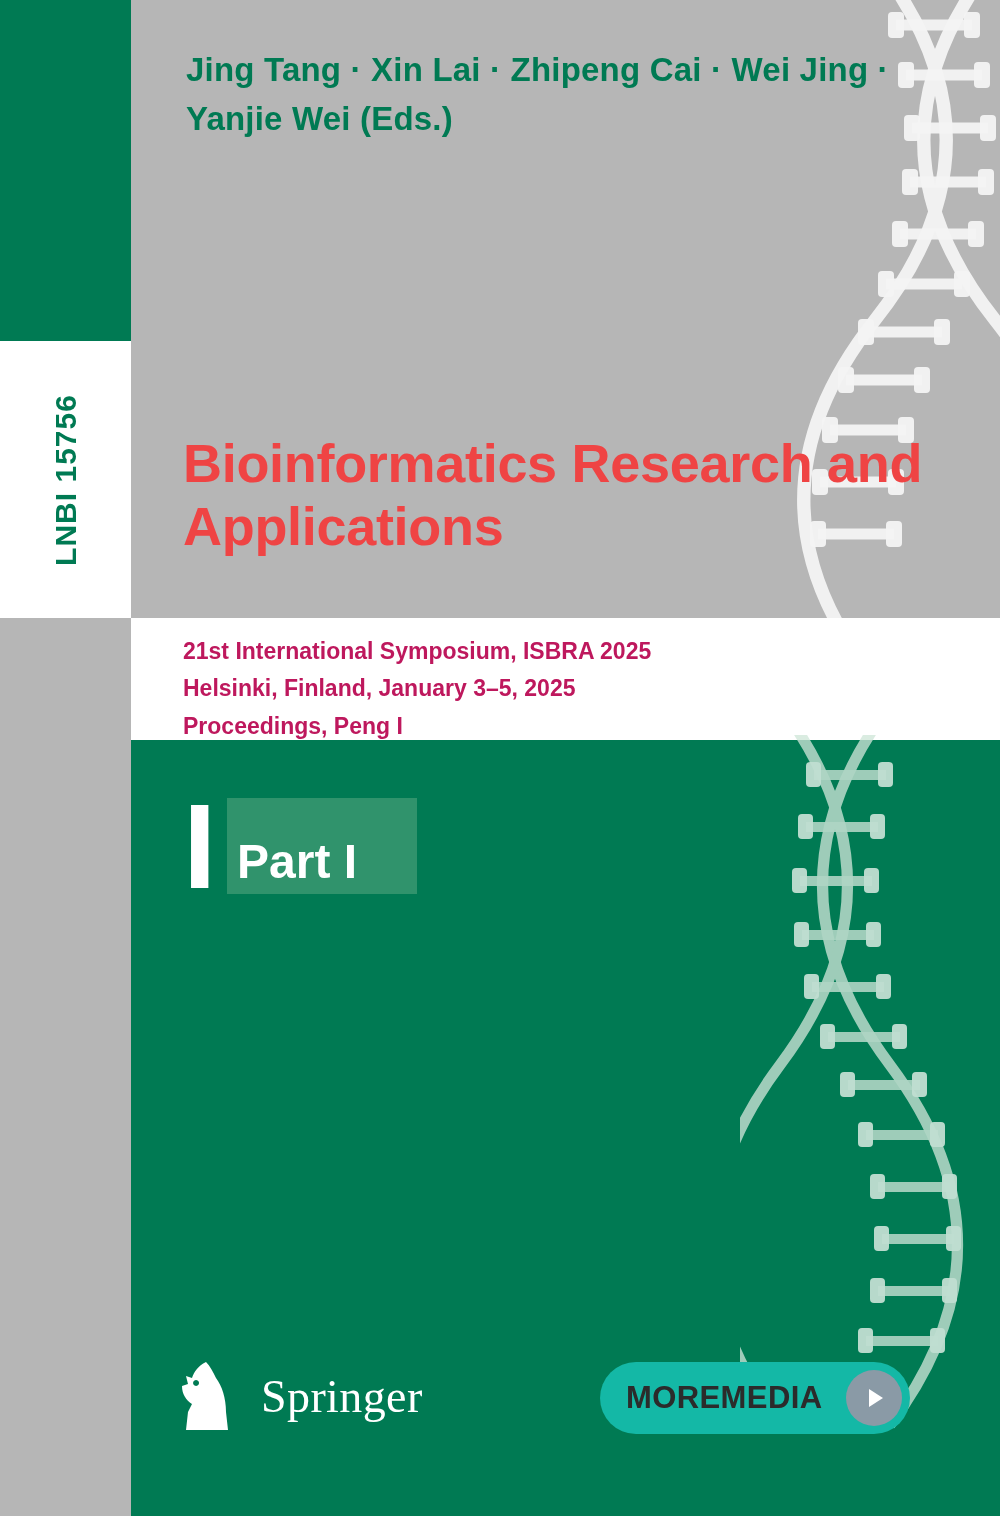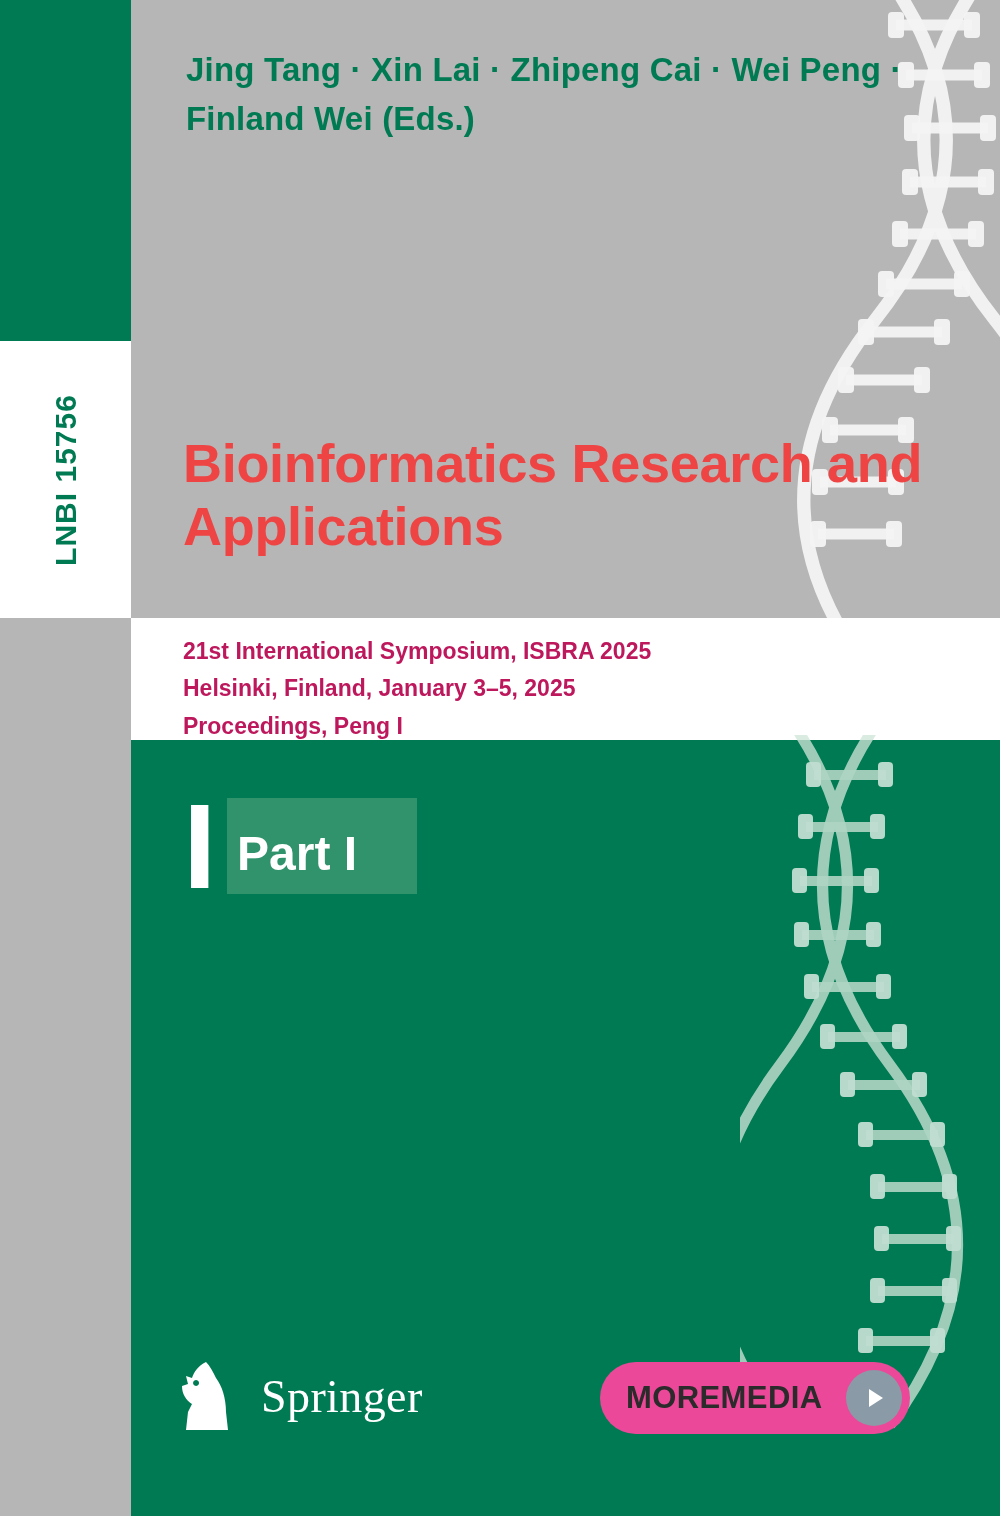--- a/index.html
+++ b/index.html
@@ -178,21 +178,21 @@
     left: 44px;
     top: 12px;
     width: 190px;
     height: 96px;
     background: #57a882;
     opacity: 0.55;
   }
   .part-label {
     position: absolute;
     left: 54px;
-    top: 44px;
+    top: 52px;
     font-size: 48px;
     font-weight: bold;
     color: #ffffff;
     line-height: 1;
   }
 
   
   .springer {
     position: absolute;
     left: 176px;
@@ -208,21 +208,21 @@
     font-family: "Liberation Serif", serif;
   }
 
   
   .moremedia {
     position: absolute;
     left: 600px;
     top: 1362px;
     width: 310px;
     height: 72px;
-    background: #ec4899;
+    background: #14b8a6;
     border-radius: 36px;
     display: flex;
     align-items: center;
     justify-content: space-between;
     padding: 0 8px 0 26px;
     box-sizing: border-box;
   }
   .moremedia-text {
     color: #2b2b2b;
     font-size: 31px;
@@ -337,21 +337,21 @@
       <rect x="202" y="439" width="15" height="25" rx="4"></rect>
       <rect x="134" y="491" width="15" height="25" rx="4"></rect>
       <rect x="206" y="491" width="15" height="25" rx="4"></rect>
       <rect x="130" y="543" width="15" height="25" rx="4"></rect>
       <rect x="202" y="543" width="15" height="25" rx="4"></rect>
       <rect x="118" y="593" width="15" height="25" rx="4"></rect>
       <rect x="190" y="593" width="15" height="25" rx="4"></rect>
     </g>
   </svg>
 
-  <div class="editors">Jing Tang · Xin Lai · Zhipeng Cai · Wei Peng · Finland Wei (Eds.)</div>
+  <div class="editors">Jing Tang · Xin Lai · Zhipeng Cai · Wei Jing · Yanjie Wei (Eds.)</div>
 
   <div class="spine">
     <div class="spine-text">LNBI 15756</div>
   </div>
 
   <div class="title">Bioinformatics Research and Applications</div>
 
   <div class="subtitle">
     <div>21st International Symposium, ISBRA 2025</div>
     <div>Helsinki, Finland, January 3–5, 2025</div>

